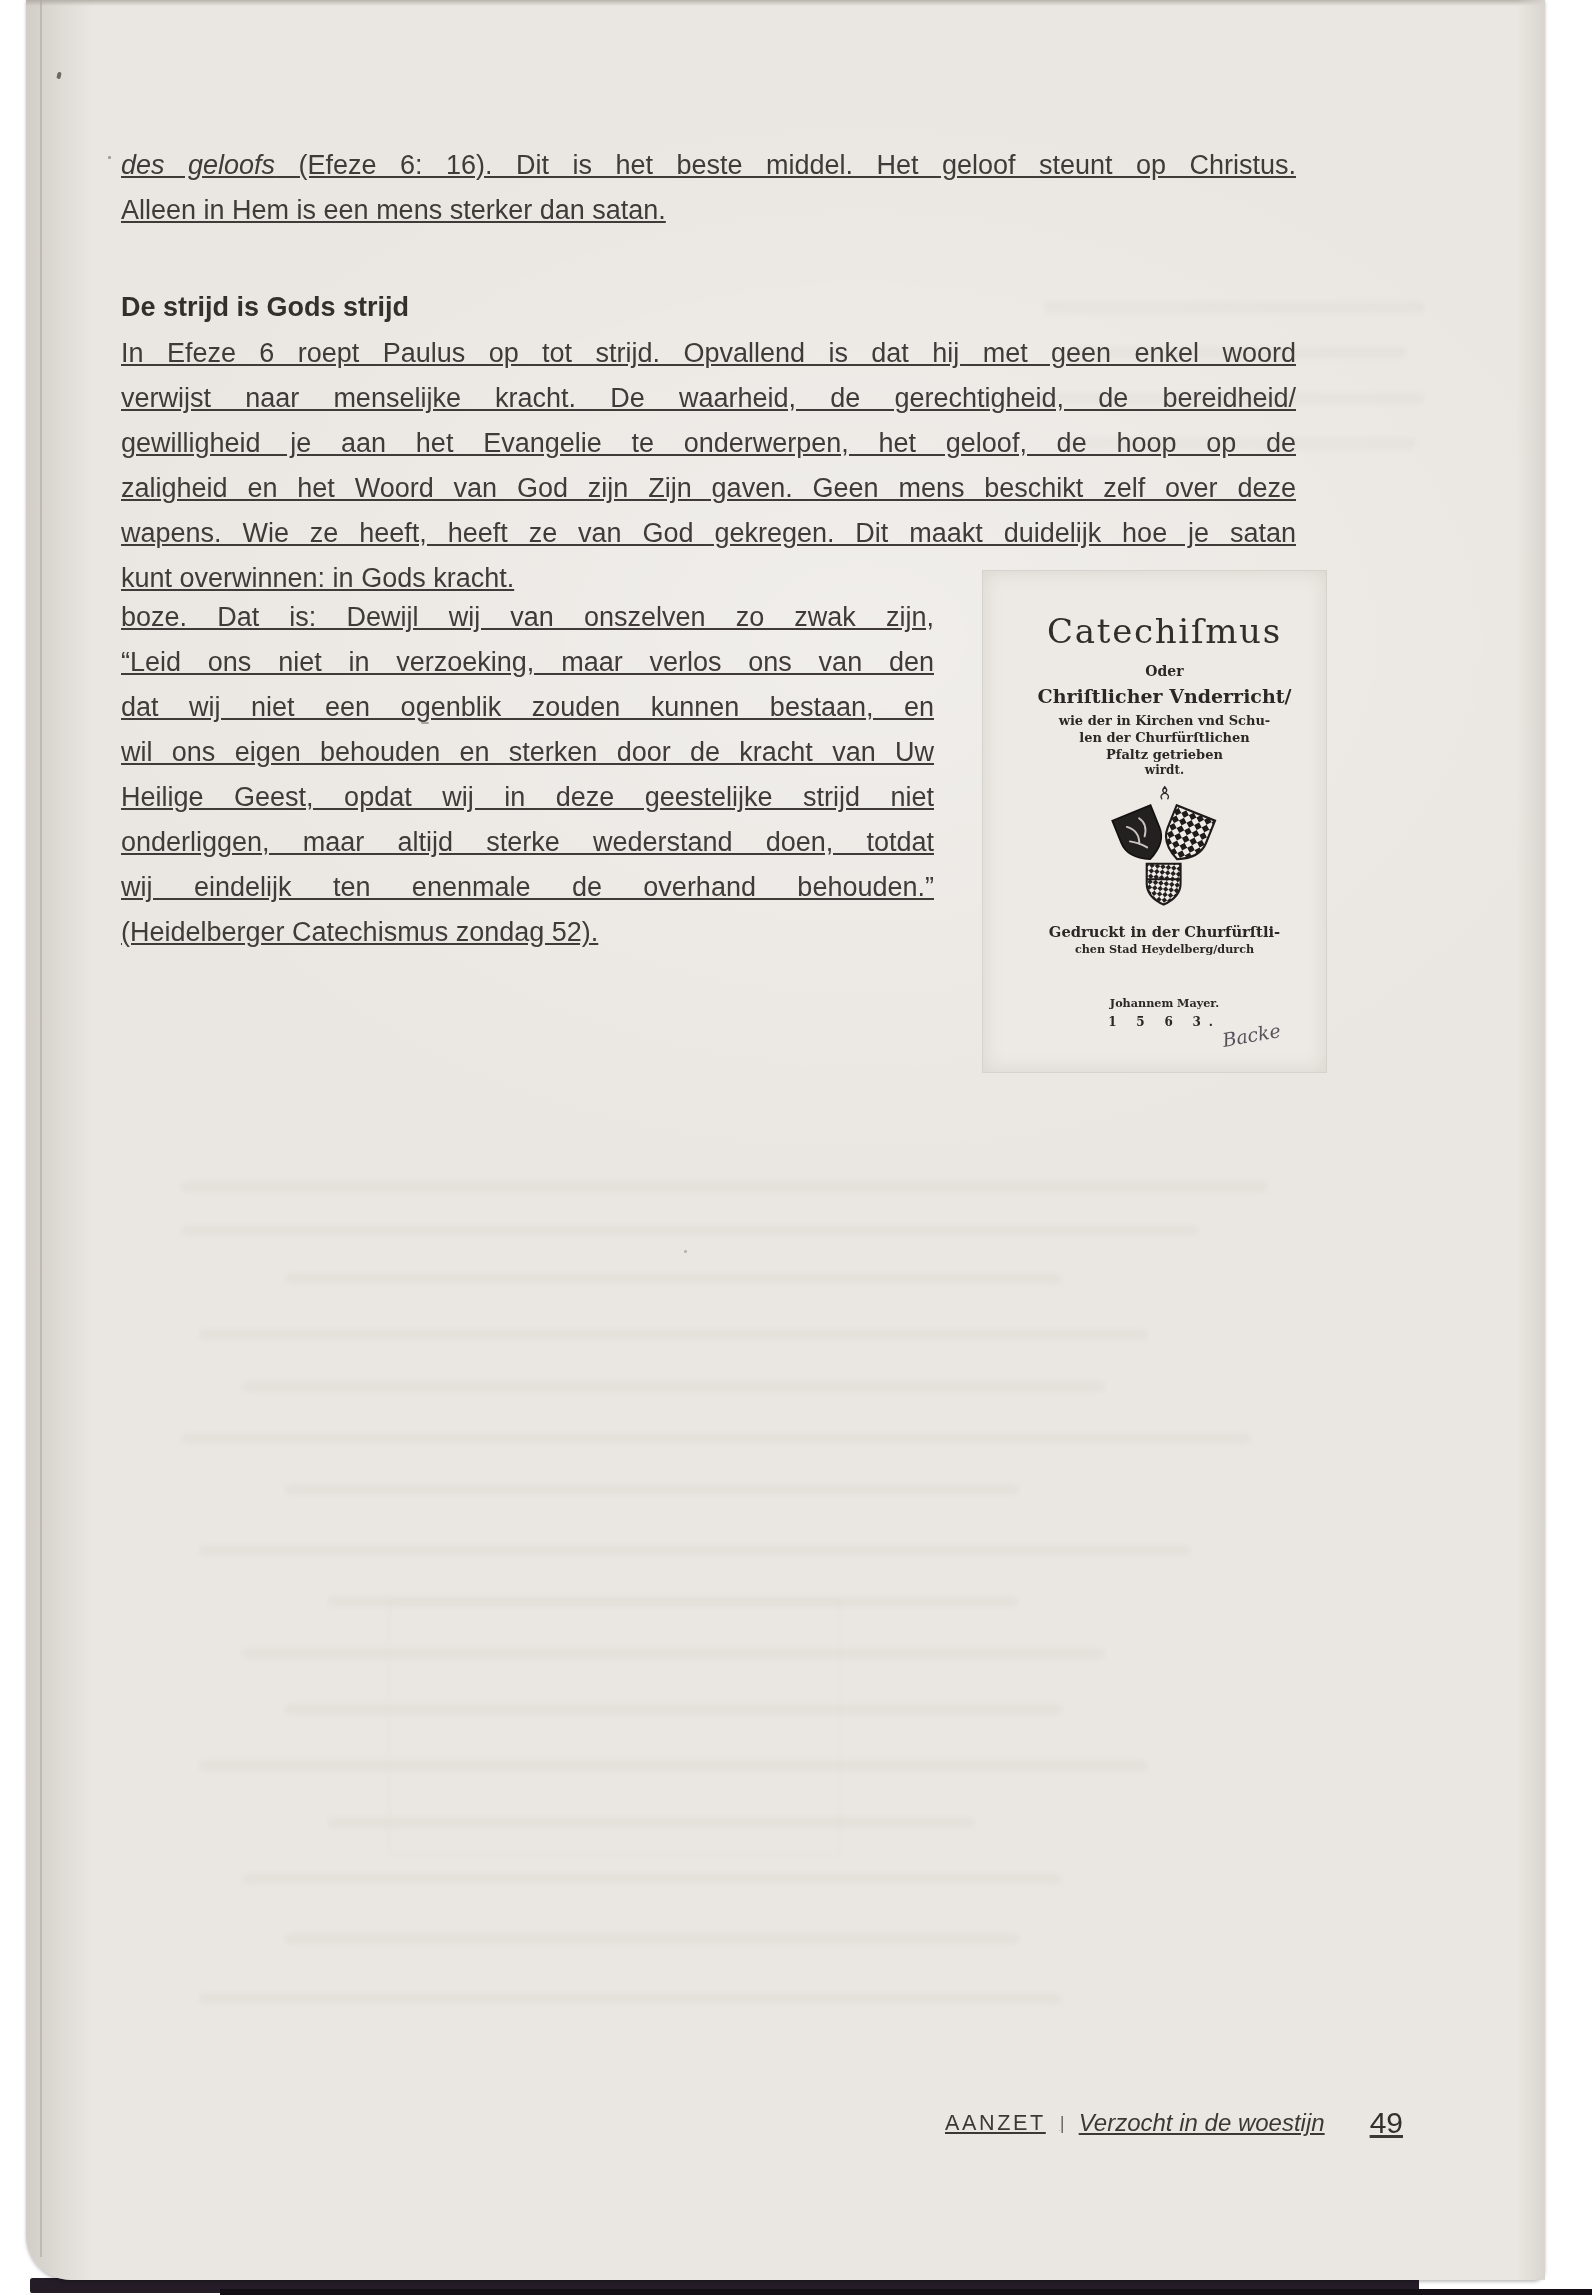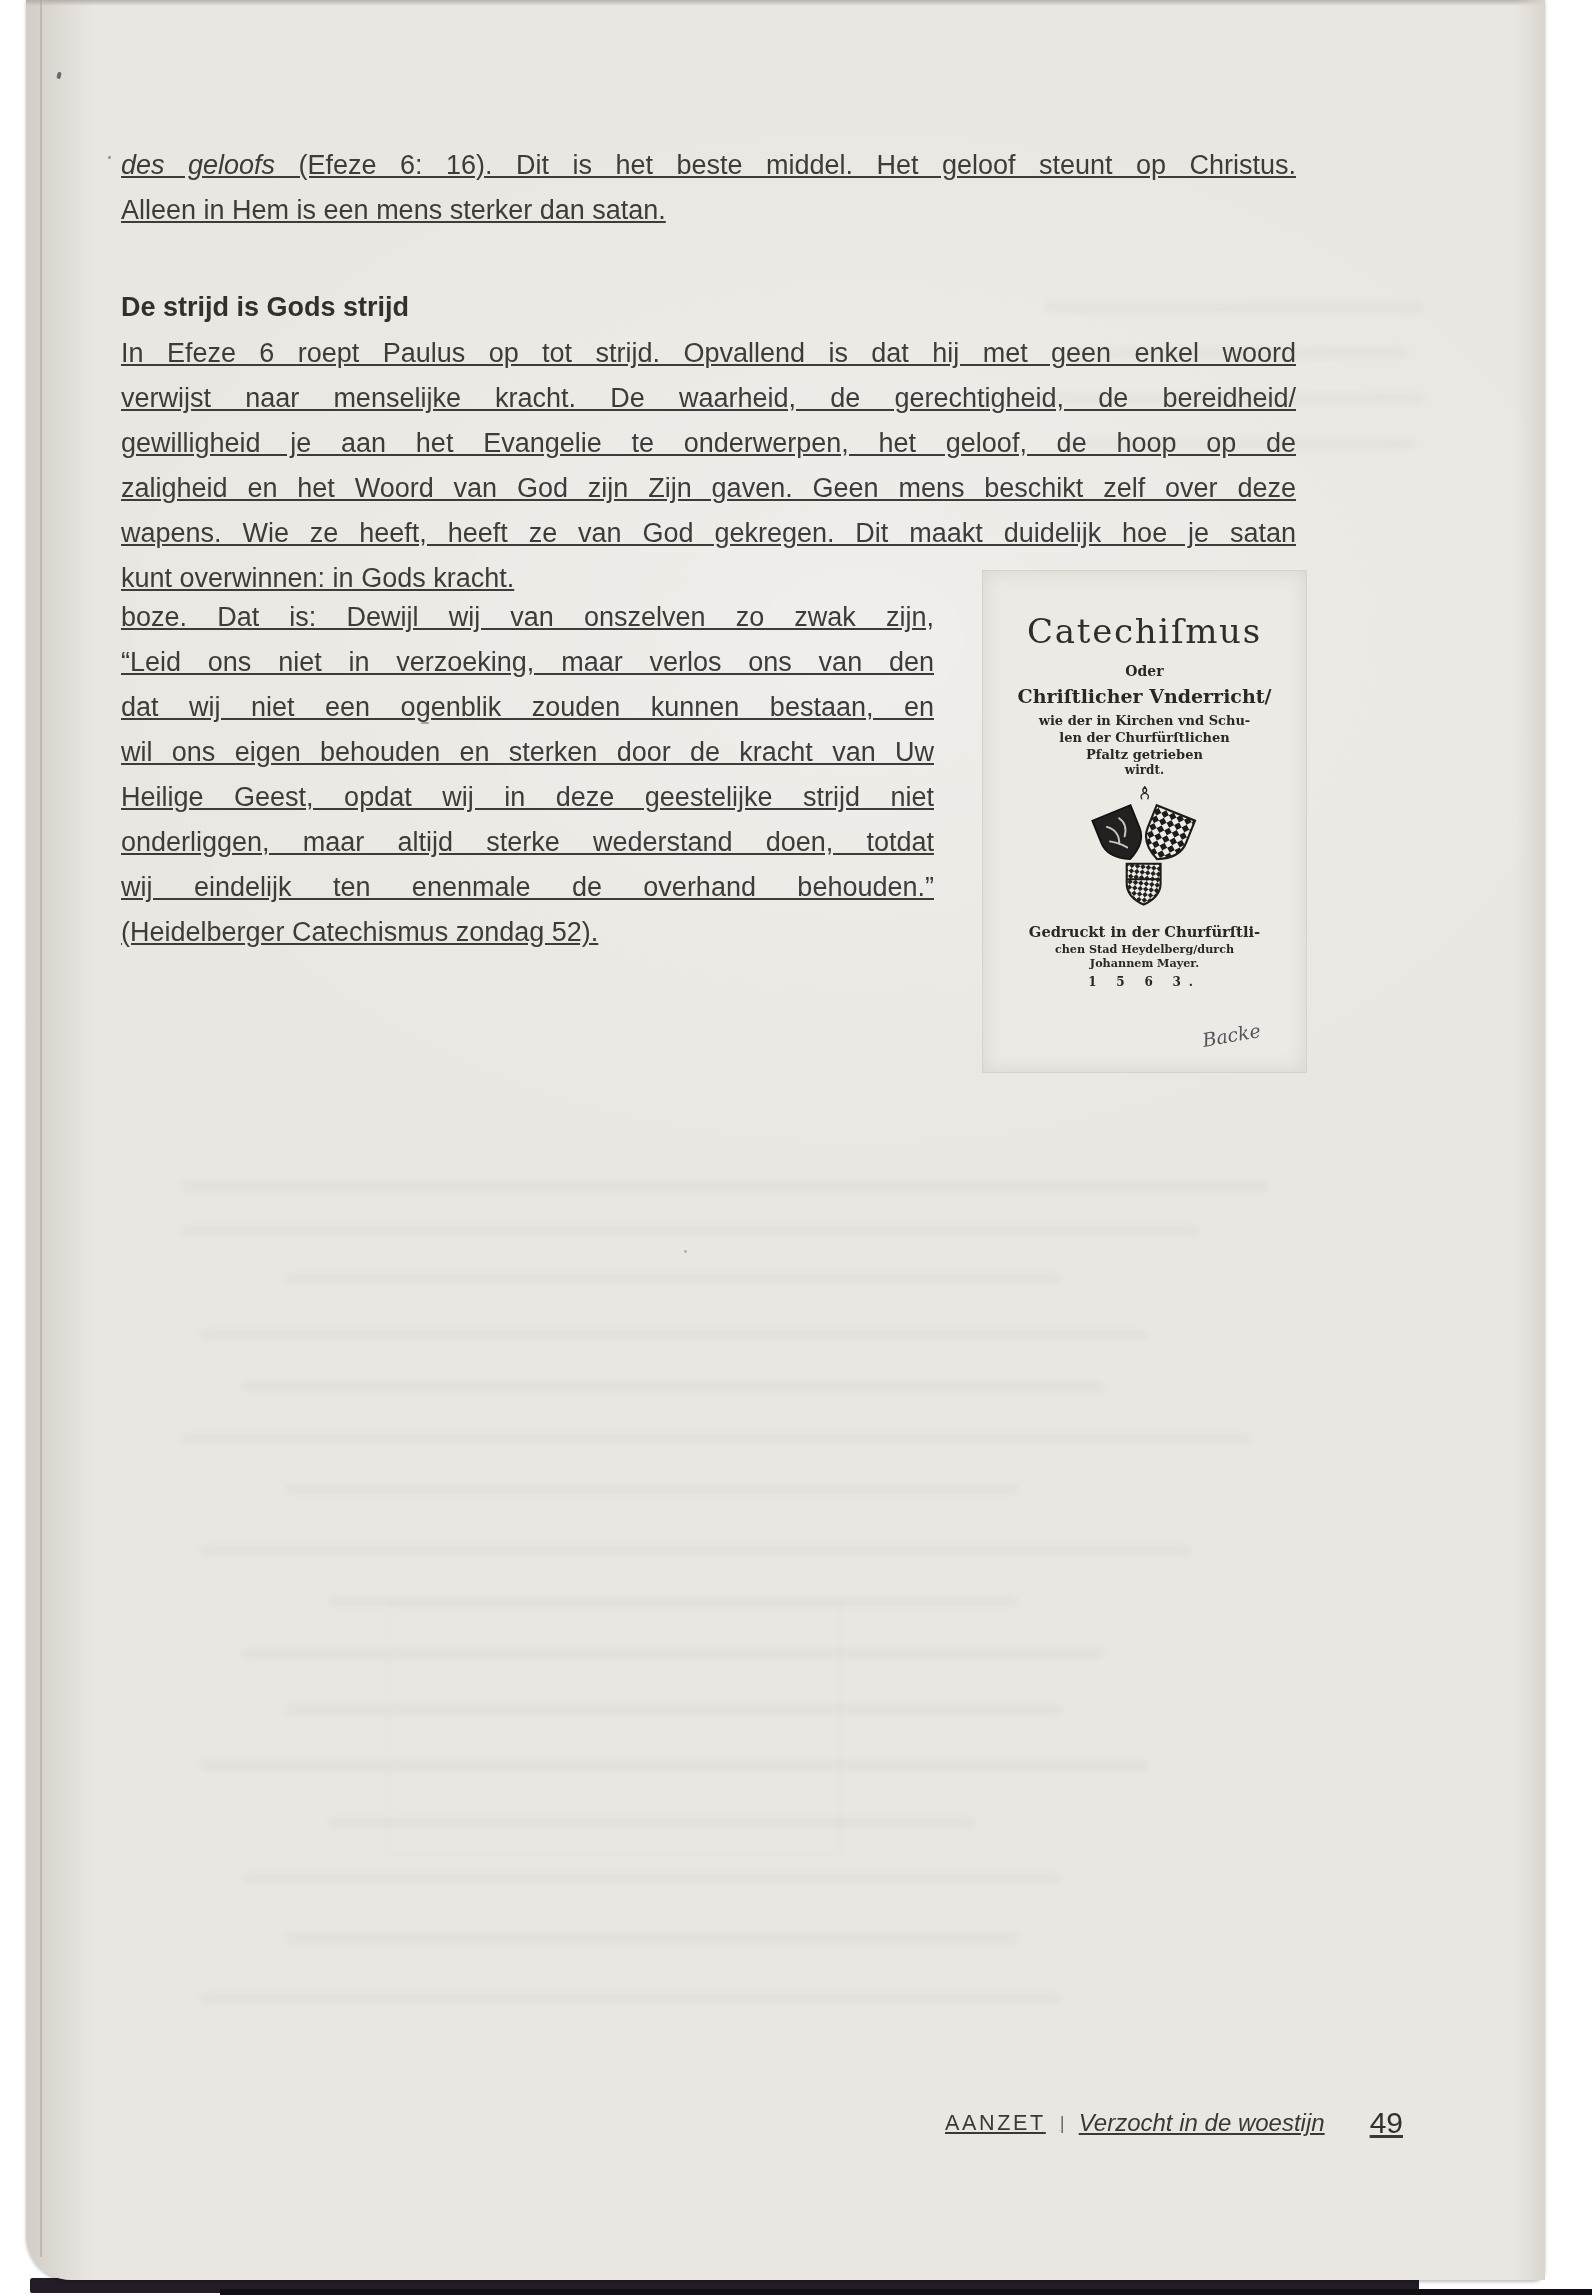--- a/index.html
+++ b/index.html
@@ -29,35 +29,35 @@
   
   .tb{position:absolute;color:#3e3b38;font-size:27px;line-height:45px;}
   .tline{text-align:left;white-space:normal;text-decoration:underline;}
   .tline.just{text-align:justify;text-align-last:justify;}
   .it{font-style:italic;}
   .heading{position:absolute;color:#33302c;font-size:27px;line-height:45px;font-weight:bold;}
   
   .plate{
     position:absolute;left:956px;top:570px;width:323px;height:501px;
     background:#edeae5;border:0.9px solid #d7d2cc;box-shadow:inset 0 0 19px rgba(120,115,108,0.18);
-    text-align:center;color:#2b2926;
+    text-align:center;color:#2b2926;padding-left:20px;
   }
   .plate-title{margin-top:40px;font-family:"DejaVu Serif",serif;font-size:34px;letter-spacing:1.7px;color:#302e2a;}
   .bl{font-family:"DejaVu Serif",serif;font-weight:bold;color:#2a2825;line-height:1.32;}
   .plate-oder{margin-top:11.2px;font-size:14px;}
   .plate-l1{margin-top:3.5px;font-size:19px;}
   .plate-l2{margin-top:2.6px;font-size:13px;}
   .plate-l3{font-size:13px;}
   .plate-l4{font-size:13px;}
   .plate-l5{font-size:12px;}
   .orn{display:block;margin:6px auto 0;}
   .emblem{display:block;margin:3.5px auto 0;}
   .imp1{margin-top:9px;font-size:14.7px;}
   .imp2{font-size:11.2px;}
-  .imp3{font-size:11.2px;}
+  .imp3{font-size:11.2px;margin-top:40px;}
   .imp-year{margin-top:3.5px;font-size:12px;letter-spacing:7.8px;}
   .signature{position:absolute;right:45px;bottom:26px;font-family:"DejaVu Serif",serif;
     font-style:italic;font-size:19px;color:#56525c;transform:rotate(-10deg);}
   
   .footer{position:absolute;top:2106px;right:142px;display:flex;align-items:center;color:#3c3934;text-decoration:underline;}
   .footer .series{font-size:21.6px;letter-spacing:2.6px;}
   .footer .sep{font-size:19px;color:#6f6c67;margin:0 14px;}
   .footer .chapter{font-style:italic;font-size:24px;}
   .footer .pagenum{font-size:30px;margin-left:45px;color:#33302b;}
   

